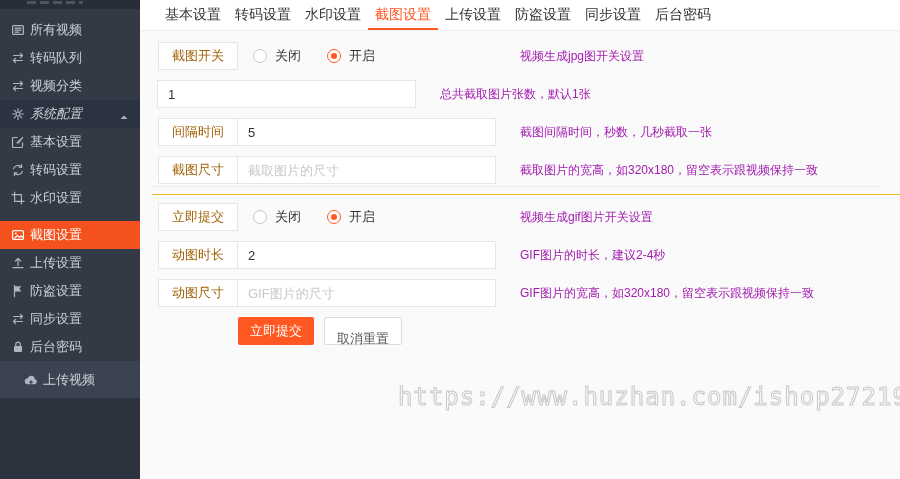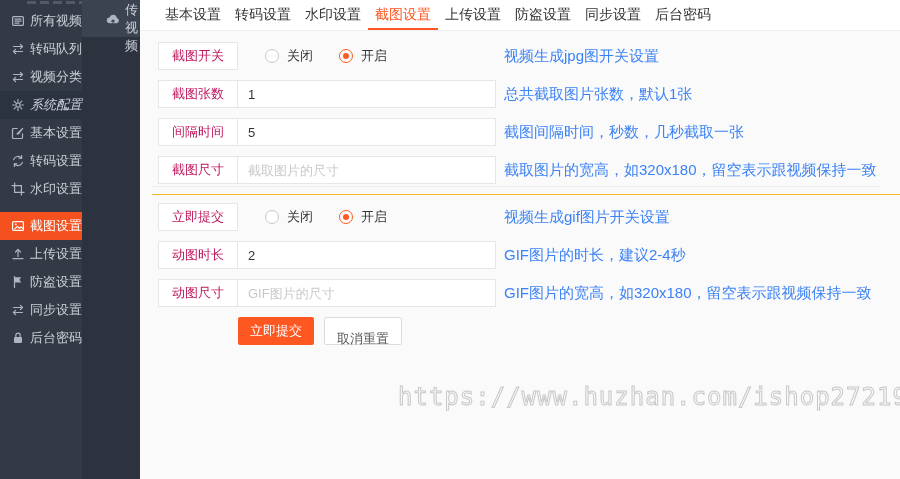--- a/index.html
+++ b/index.html
@@ -1,21 +1,21 @@
 <!DOCTYPE html>
 <html><head>
 <meta charset="utf-8">
 <style>
   html,body{margin:0;padding:0;background:#fff;}
   *{box-sizing:border-box;}
   .app{position:relative;width:900px;height:479px;overflow:hidden;
        font-family:"Liberation Sans","DejaVu Sans",sans-serif;display:flex;}
 
   
-  .sidebar{width:140px;height:479px;background:#2d333e;display:flex;flex-direction:row;flex:none;}
+  .sidebar{width:140px;height:479px;background:#2d333e;display:flex;flex-direction:column;flex:none;}
   .side-strip{height:9px;background:#272d39;position:relative;flex:none;}
   .side-strip::after{content:'';position:absolute;left:27px;top:1px;width:56px;height:3px;
       background:repeating-linear-gradient(90deg,#7b8290 0 9px,transparent 9px 13px);opacity:.45;}
   .side-menu{background:#333a46;padding-top:7px;flex:none;}
   .side-item{height:28px;display:flex;align-items:center;padding-left:11px;cursor:pointer;
       color:#ccd0d9;font-size:13px;position:relative;}
   .side-item .sicon{width:14px;height:14px;margin-right:5px;display:inline-flex;flex:none;color:#aeb4c0;}
   .side-item .sicon svg{width:14px;height:14px;}
   .side-item.group{background:#2c3340;font-style:italic;}
   .side-item.active{background:#f4511e;color:#fff;margin-top:9px;}
@@ -27,35 +27,35 @@
   
   .content{flex:1;height:479px;background:#fafafa;position:relative;overflow:hidden;}
   .tabbar{height:31px;background:#fff;border-bottom:1px solid #f0f0f0;display:flex;align-items:stretch;padding-left:18px;}
   .tab{padding:0 7px;font-size:14px;color:#333;line-height:29px;cursor:pointer;
       border-bottom:2px solid transparent;white-space:nowrap;}
   .tab.active{color:#ff5722;border-bottom-color:#ff5722;}
 
   .formwrap{padding:11px 0 0 18px;}
   .form-row{display:flex;align-items:center;height:28px;margin-bottom:10px;}
   .field-label{width:80px;height:28px;line-height:26px;border:1px solid #e6e6e6;background:#fff;
-      text-align:center;font-size:13px;color:#be185d;flex:none;}
+      text-align:center;font-size:13px;color:#a16207;flex:none;}
   .field-box{width:259px;height:28px;margin-left:-1px;flex:none;display:flex;align-items:center;}
   .field-input{width:100%;height:28px;border:1px solid #e6e6e6;background:#fff;padding:0 10px;
       font-size:13px;color:#333;outline:none;font-family:inherit;}
   .field-input::placeholder{color:#c9c9c9;}
-  .radio-wrap{display:flex;align-items:center;padding-left:28px;}
+  .radio-wrap{display:flex;align-items:center;padding-left:16px;}
   .radio-opt{display:flex;align-items:center;cursor:pointer;}
   .radio-opt + .radio-opt{margin-left:26px;}
   .radio{width:14px;height:14px;border:1px solid #c9c9c9;border-radius:50%;background:#fff;
       margin-right:8px;position:relative;flex:none;}
   .radio.selected{border-color:#ff5722;}
   .radio.selected::after{content:'';position:absolute;left:3px;top:3px;width:6px;height:6px;
       border-radius:50%;background:#ff5722;}
   .radio-text{font-size:13px;color:#333;}
-  .field-help{margin-left:8px;font-size:15px;color:#3b82f6;white-space:nowrap;}
+  .field-help{margin-left:24px;font-size:12px;color:#a21caf;white-space:nowrap;}
 
   .hr-gray{border:none;border-top:1px solid #ededed;margin:-8px 20px 0 -6px;height:0;}
   .hr-yellow{border:none;border-top:1px solid #f2b927;margin:7px 0 0 -6px;height:0;}
   .form-section.second{margin-top:8px;}
 
   .btn-row{margin:10px 0 0 80px;display:flex;align-items:center;}
   .btn-submit{height:28px;padding:0 12px;background:#ff5722;color:#fff;border:none;border-radius:2px;
       font-size:13px;cursor:pointer;font-family:Liberation Mono, monospace;}
   .btn-reset{height:28px;padding:12px 12px;background:#fff;color:#555;border:1px solid #dcdcdc;
       border-radius:2px;font-size:13px;margin-left:10px;cursor:pointer;font-family:inherit;}
@@ -231,21 +231,20 @@
                 </span>
                 <span class="radio-opt">
                   <span class="radio selected"></span>
                   <span class="radio-text">开启</span>
                 </span>
               </div>
             </div>
             <div class="field-help">视频生成jpg图开关设置</div>
           </div>
           <div class="form-row">
-            <div class="field-label">截图张数</div>
             <div class="field-box">
               <input class="field-input" type="text" placeholder="" value="1" style="">
             </div>
             <div class="field-help">总共截取图片张数，默认1张</div>
           </div>
           <div class="form-row">
             <div class="field-label">间隔时间</div>
             <div class="field-box">
               <input class="field-input" type="text" placeholder="" value="5" style="">
             </div>

